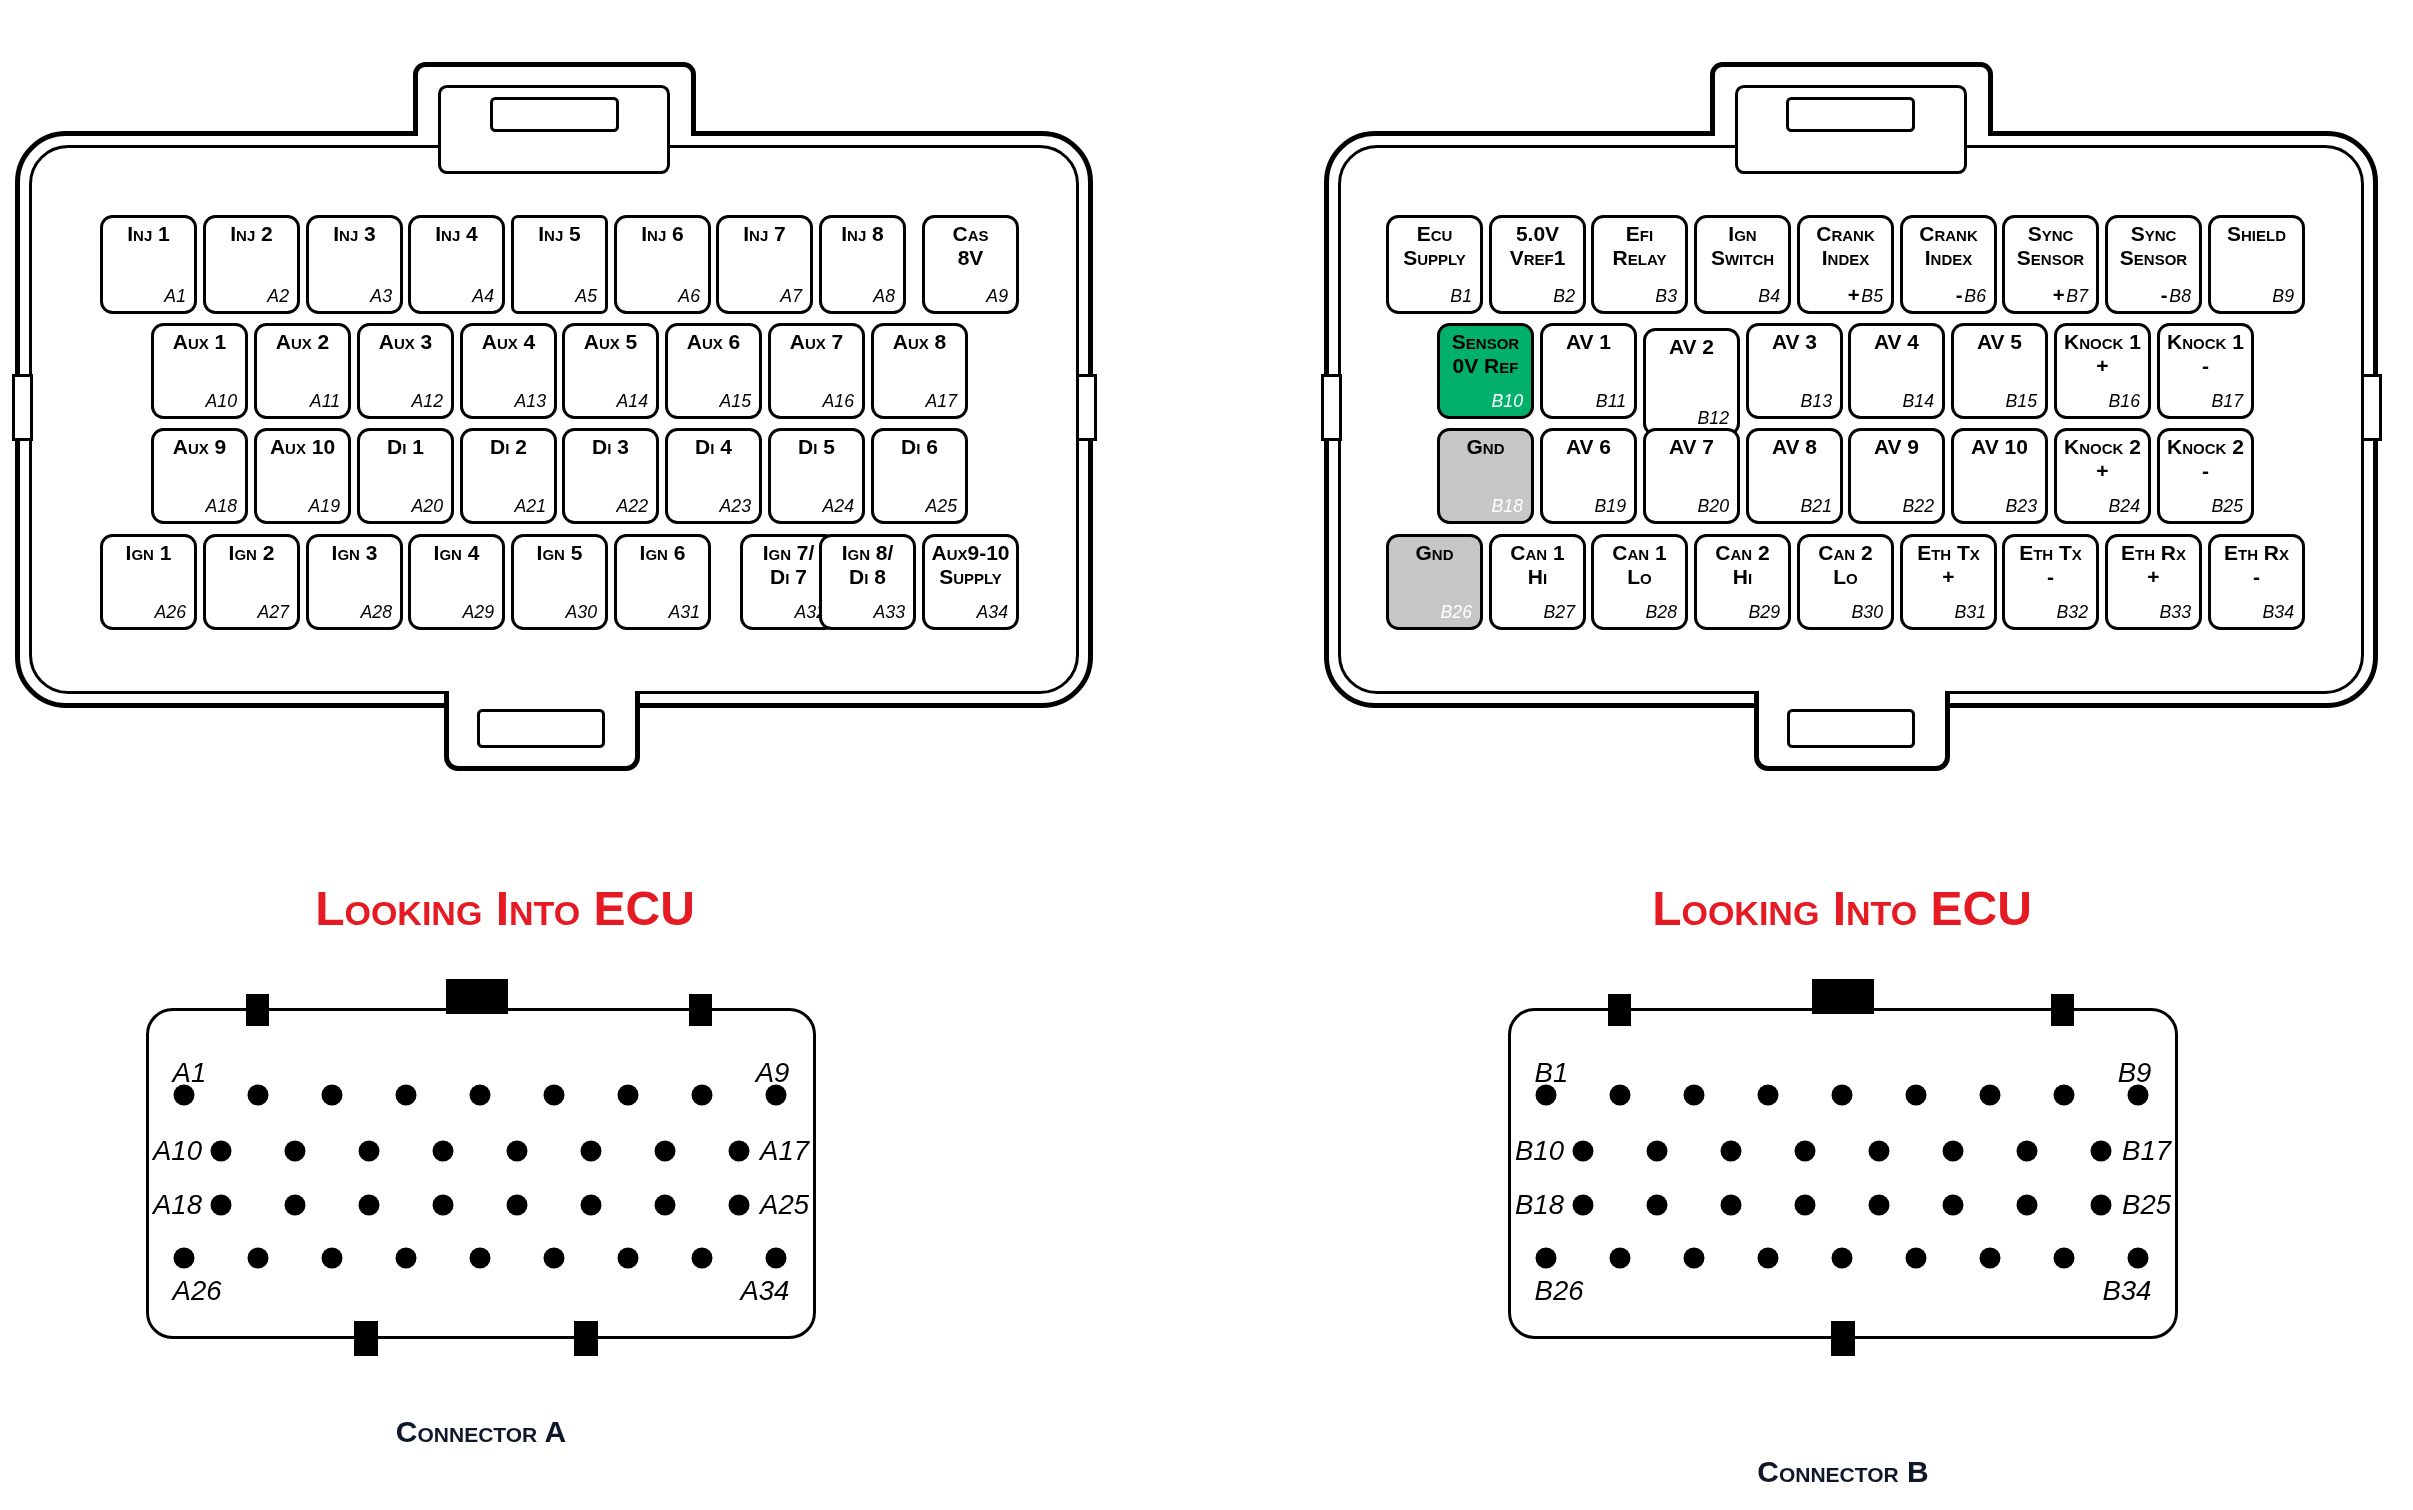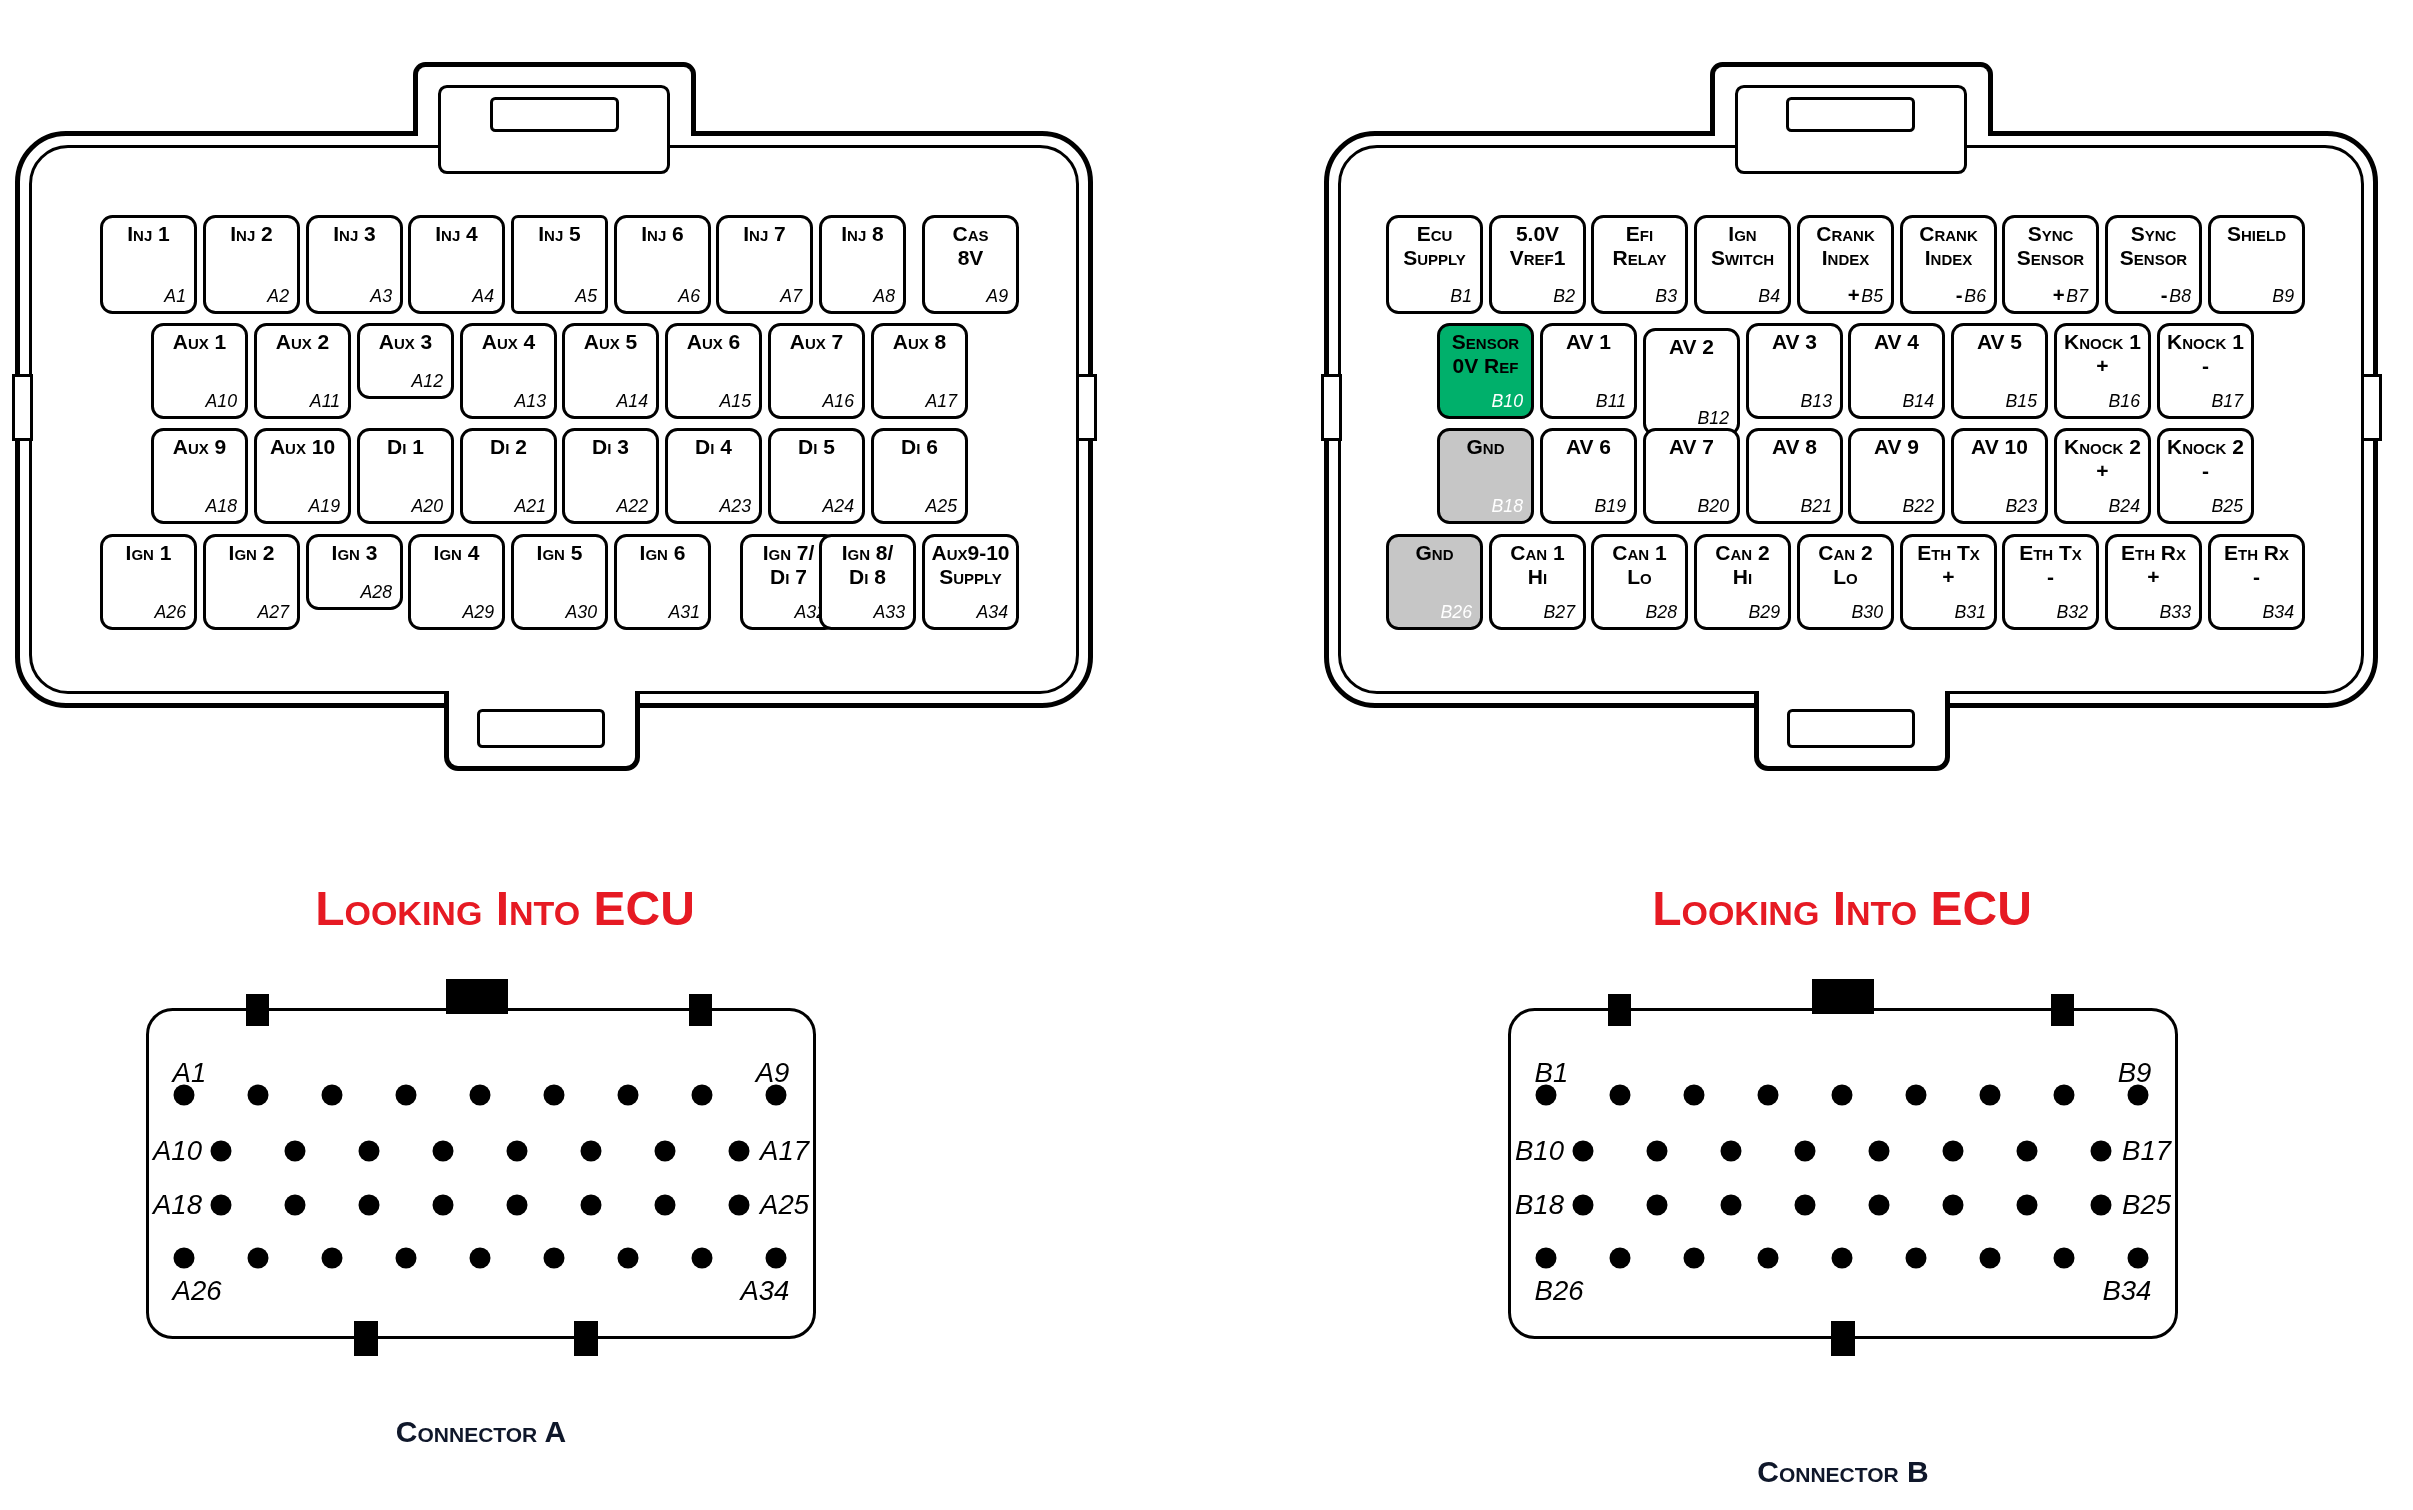--- a/index.html
+++ b/index.html
@@ -96,21 +96,21 @@
           <div class="pin-num">A9</div>
         </div>
         <div class="pin" style="left: 136px; top: 261px; width: 97px; height: 96px;">
           <div class="pin-label">Aux 1</div>
           <div class="pin-num">A10</div>
         </div>
         <div class="pin" style="left: 239px; top: 261px; width: 97px; height: 96px;">
           <div class="pin-label">Aux 2</div>
           <div class="pin-num">A11</div>
         </div>
-        <div class="pin" style="left: 342px; top: 261px; width: 97px; height: 76px;">
+        <div class="pin" style="left: 342px; top: 261px; width: 97px; height: 96px;">
           <div class="pin-label">Aux 3</div>
           <div class="pin-num">A12</div>
         </div>
         <div class="pin" style="left: 445px; top: 261px; width: 97px; height: 96px;">
           <div class="pin-label">Aux 4</div>
           <div class="pin-num">A13</div>
         </div>
         <div class="pin" style="left: 547px; top: 261px; width: 97px; height: 96px;">
           <div class="pin-label">Aux 5</div>
           <div class="pin-num">A14</div>
@@ -160,21 +160,21 @@
           <div class="pin-num">A25</div>
         </div>
         <div class="pin" style="left: 85px; top: 472px; width: 97px; height: 96px;">
           <div class="pin-label">Ign 1</div>
           <div class="pin-num">A26</div>
         </div>
         <div class="pin" style="left: 188px; top: 472px; width: 97px; height: 96px;">
           <div class="pin-label">Ign 2</div>
           <div class="pin-num">A27</div>
         </div>
-        <div class="pin" style="left: 291px; top: 472px; width: 97px; height: 76px;">
+        <div class="pin" style="left: 291px; top: 472px; width: 97px; height: 96px;">
           <div class="pin-label">Ign 3</div>
           <div class="pin-num">A28</div>
         </div>
         <div class="pin" style="left: 393px; top: 472px; width: 97px; height: 96px;">
           <div class="pin-label">Ign 4</div>
           <div class="pin-num">A29</div>
         </div>
         <div class="pin" style="left: 496px; top: 472px; width: 97px; height: 96px;">
           <div class="pin-label">Ign 5</div>
           <div class="pin-num">A30</div>

